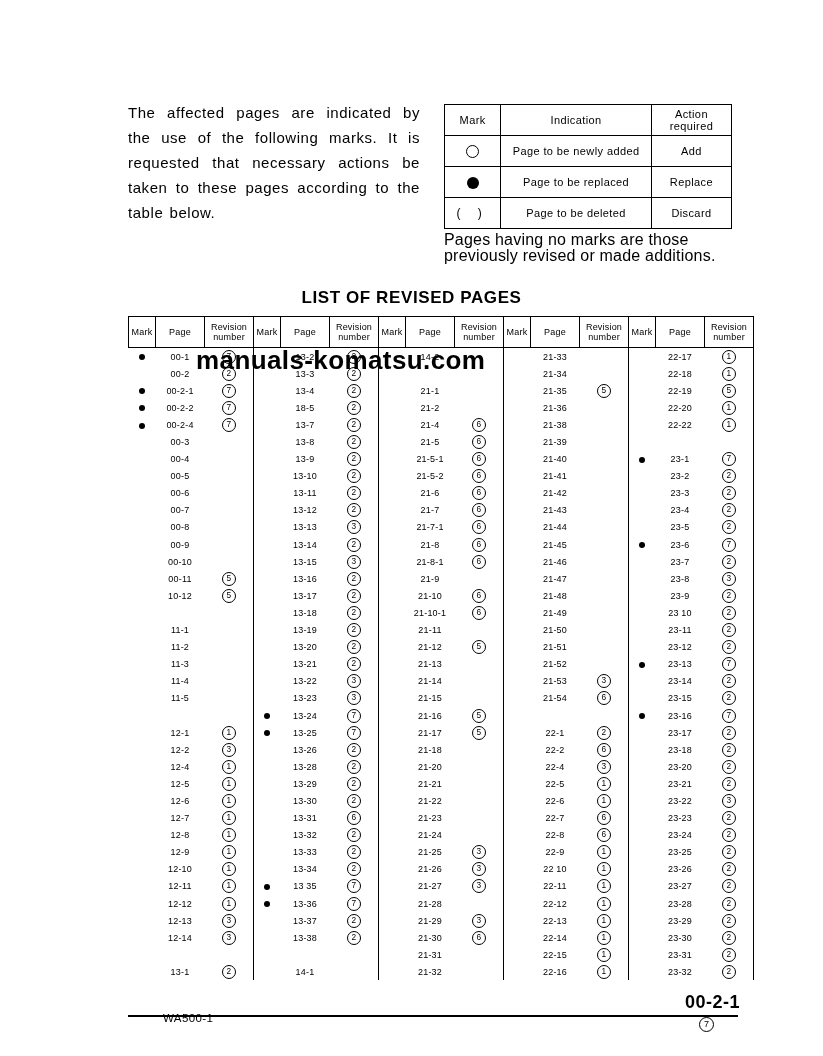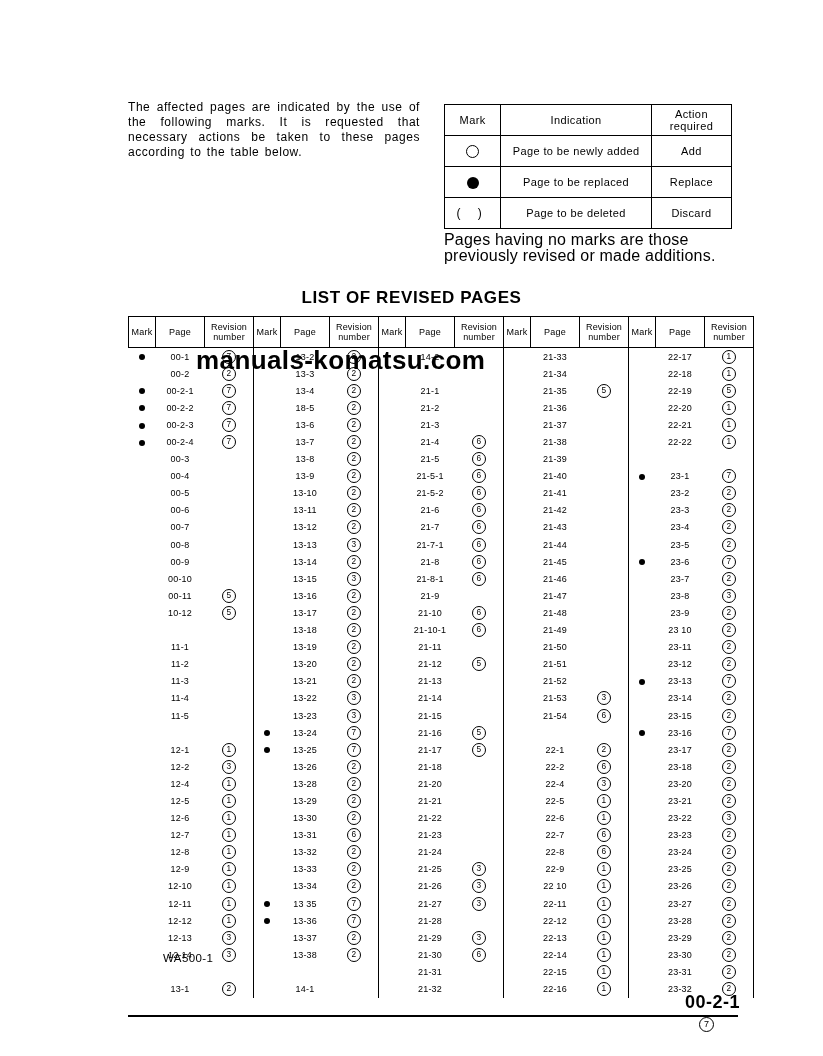--- a/index.html
+++ b/index.html
@@ -15,22 +15,22 @@
     color: #000000;
     overflow: hidden;
   }
 
   
   #intro-paragraph {
     position: absolute;
     left: 128px;
     top: 100px;
     width: 292px;
-    font-size: 12px;
-    line-height: 15px;
+    font-size: 15px;
+    line-height: 25px;
     letter-spacing: 0.55px;
     word-spacing: 1.5px;
     text-align: justify;
   }
 
   
   #legend-table {
     position: absolute;
     left: 444px;
     top: 104px;
@@ -181,21 +181,21 @@
     letter-spacing: 0.4px;
     color: #000;
     white-space: nowrap;
     pointer-events: none;
   }
 
   
   #footer-model {
     position: absolute;
     left: 163px;
-    top: 952px;
+    top: 1012px;
     font-size: 11.5px;
     letter-spacing: 0.4px;
     text-align: right;
   }
   #footer-page {
     position: absolute;
     right: 83px;
     top: 992px;
     text-align: right;
   }
@@ -339,37 +339,20 @@
         <td class="c-rev cell-rev grp-end"></td>
         <td class="c-mark grp-start"></td>
         <td class="c-page cell-page">21-36</td>
         <td class="c-rev cell-rev grp-end"></td>
         <td class="c-mark grp-start"></td>
         <td class="c-page cell-page">22-20</td>
         <td class="c-rev cell-rev grp-end"><span class="circled">1</span></td>
       </tr>
       <tr>
         <td class="c-mark"><span class="dot"></span></td>
-        <td class="c-page cell-page">00-2-3</td>
-        <td class="c-rev cell-rev grp-end"><span class="circled">7</span></td>
-        <td class="c-mark grp-start"></td>
-        <td class="c-page cell-page">13-6</td>
-        <td class="c-rev cell-rev grp-end"><span class="circled">2</span></td>
-        <td class="c-mark grp-start"></td>
-        <td class="c-page cell-page">21-3</td>
-        <td class="c-rev cell-rev grp-end"></td>
-        <td class="c-mark grp-start"></td>
-        <td class="c-page cell-page">21-37</td>
-        <td class="c-rev cell-rev grp-end"></td>
-        <td class="c-mark grp-start"></td>
-        <td class="c-page cell-page">22-21</td>
-        <td class="c-rev cell-rev grp-end"><span class="circled">1</span></td>
-      </tr>
-      <tr>
-        <td class="c-mark"><span class="dot"></span></td>
         <td class="c-page cell-page">00-2-4</td>
         <td class="c-rev cell-rev grp-end"><span class="circled">7</span></td>
         <td class="c-mark grp-start"></td>
         <td class="c-page cell-page">13-7</td>
         <td class="c-rev cell-rev grp-end"><span class="circled">2</span></td>
         <td class="c-mark grp-start"></td>
         <td class="c-page cell-page">21-4</td>
         <td class="c-rev cell-rev grp-end"><span class="circled">6</span></td>
         <td class="c-mark grp-start"></td>
         <td class="c-page cell-page">21-38</td>

